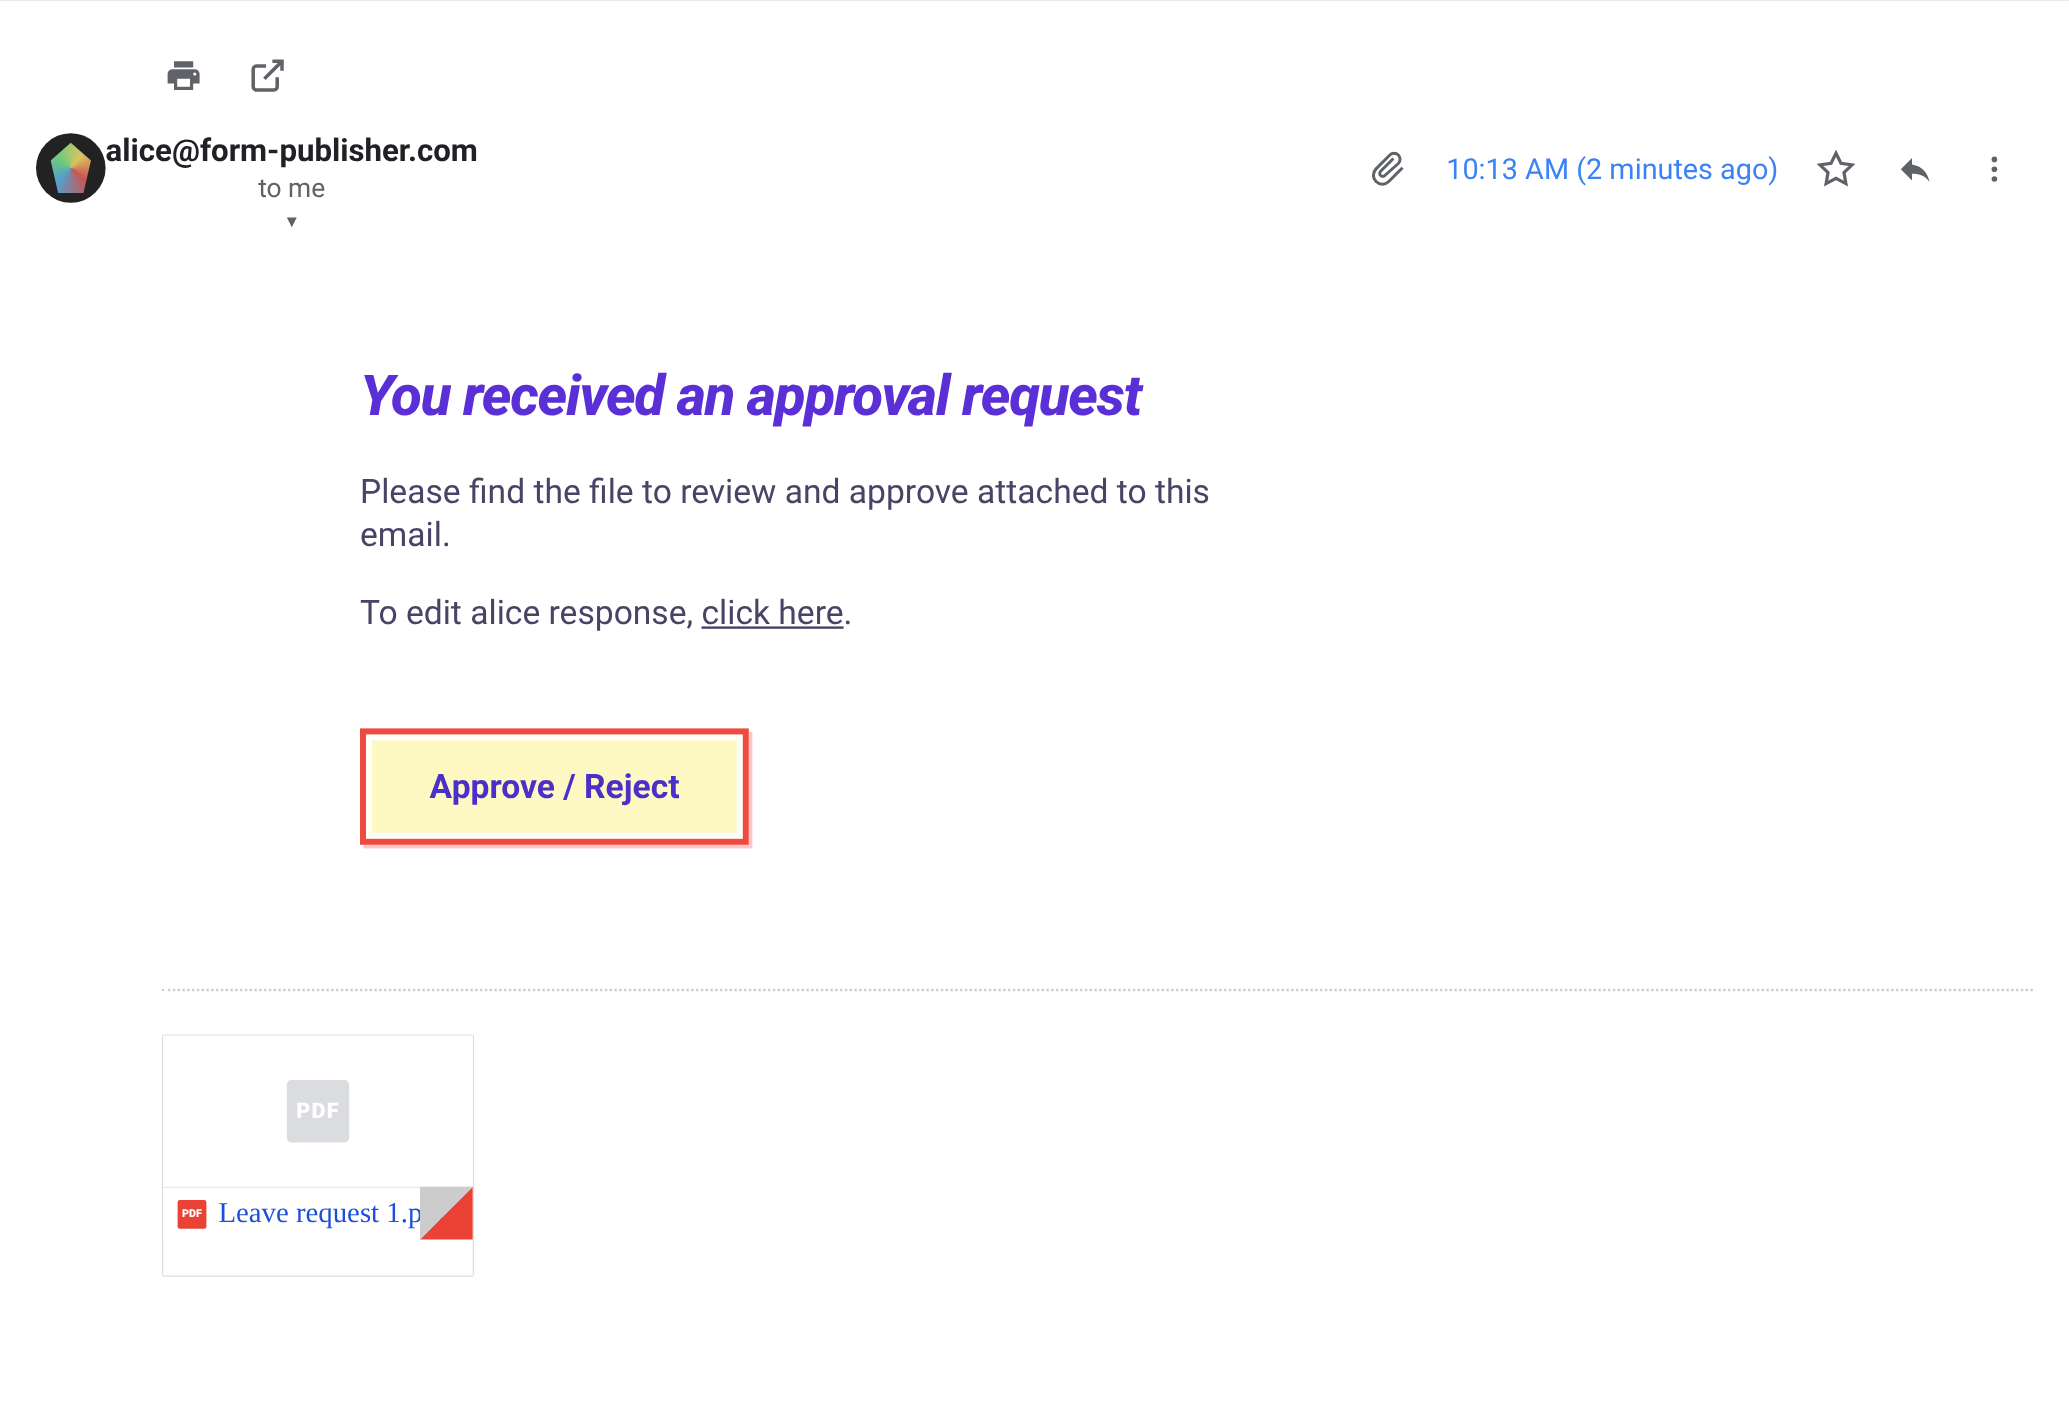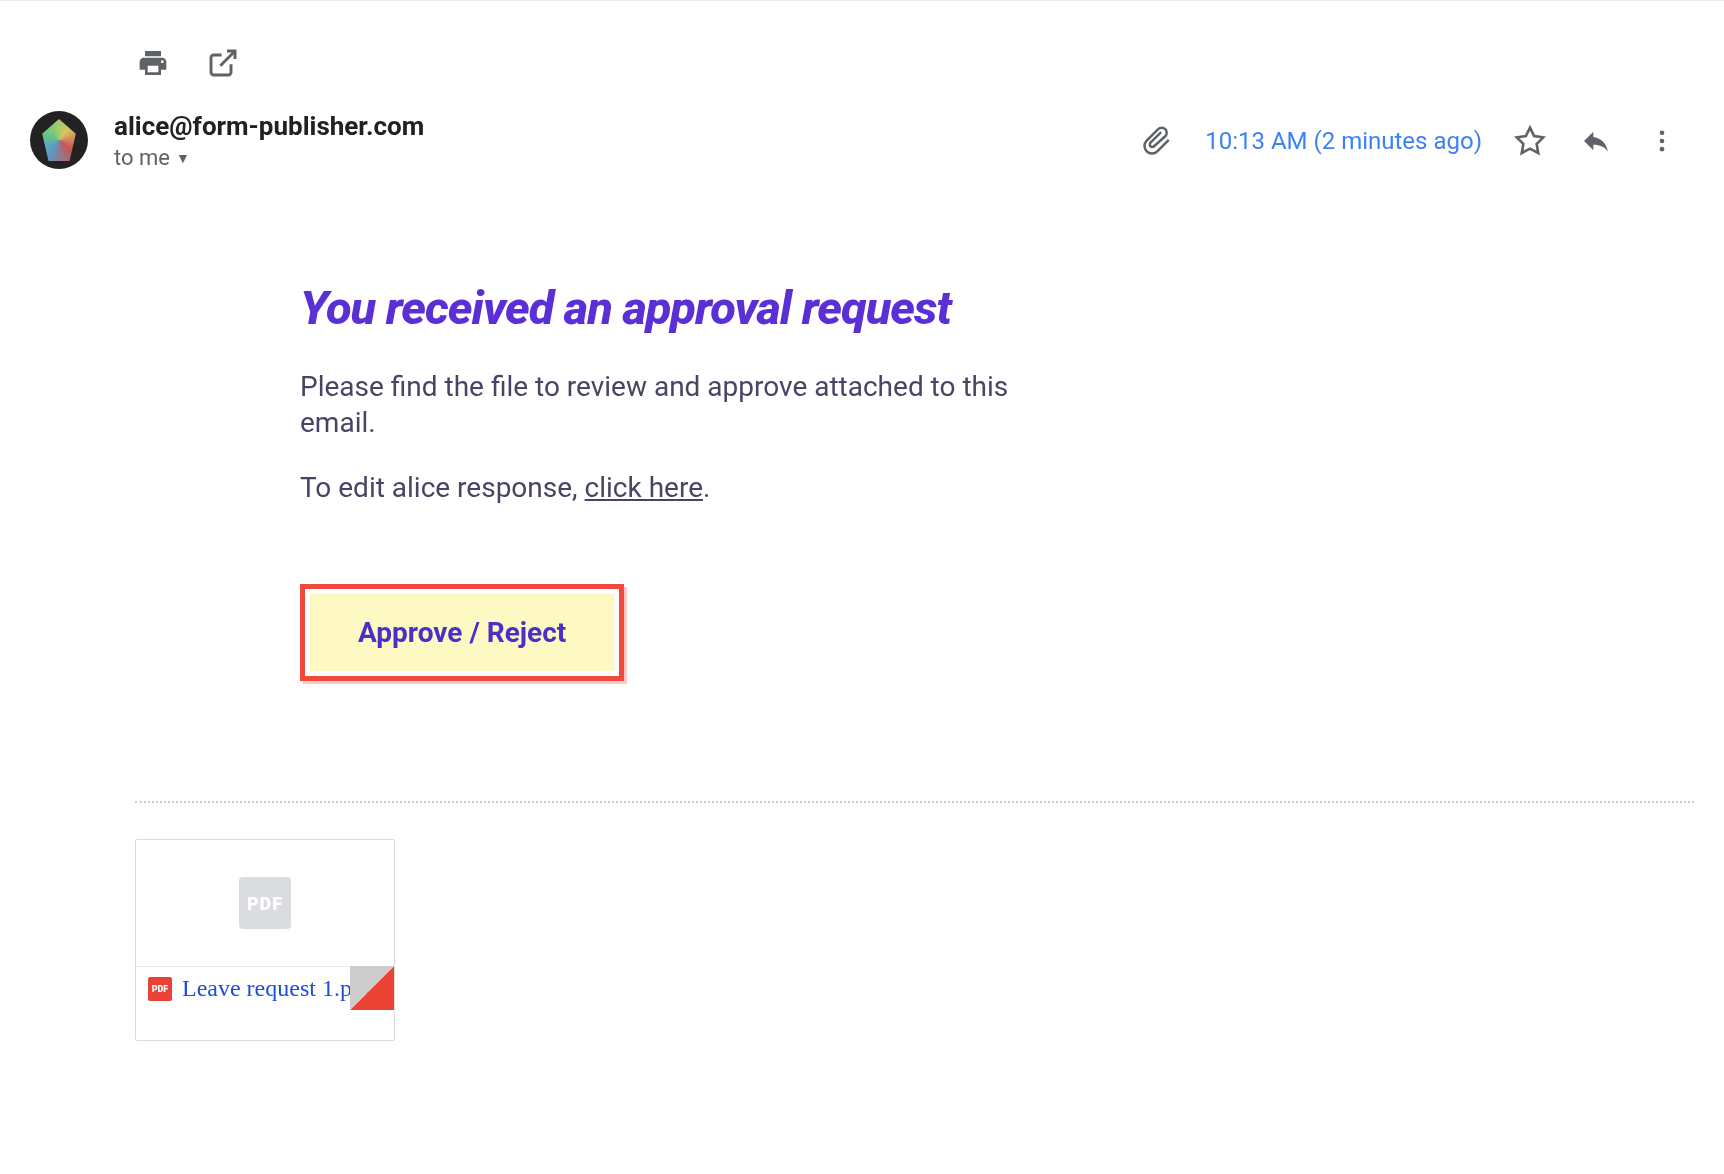--- a/index.html
+++ b/index.html
@@ -63,21 +63,20 @@
       color: #5f6368;
     }
     .sender-row {
       display: flex;
       align-items: flex-start;
       justify-content: space-between;
       padding: 0 0 0 0;
     }
     .sender-left {
       display: flex;
-      gap: 26px;
       align-items: flex-start;
     }
     .avatar {
       width: 58px;
       height: 58px;
       border-radius: 50%;
       background: #222;
       position: relative;
       overflow: hidden;
       flex-shrink: 0;
@@ -99,20 +98,21 @@
       font-size: 26px;
       font-weight: 700;
       color: #202124;
     }
     .to-line {
       font-size: 22px;
       color: #5f6368;
       display: flex;
       align-items: center;
       gap: 6px;
+      flex-direction: column;
     }
     .to-line .chev {
       font-size: 14px;
     }
     .sender-right {
       display: flex;
       align-items: center;
       gap: 30px;
       padding-top: 12px;
       padding-right: 14px;

